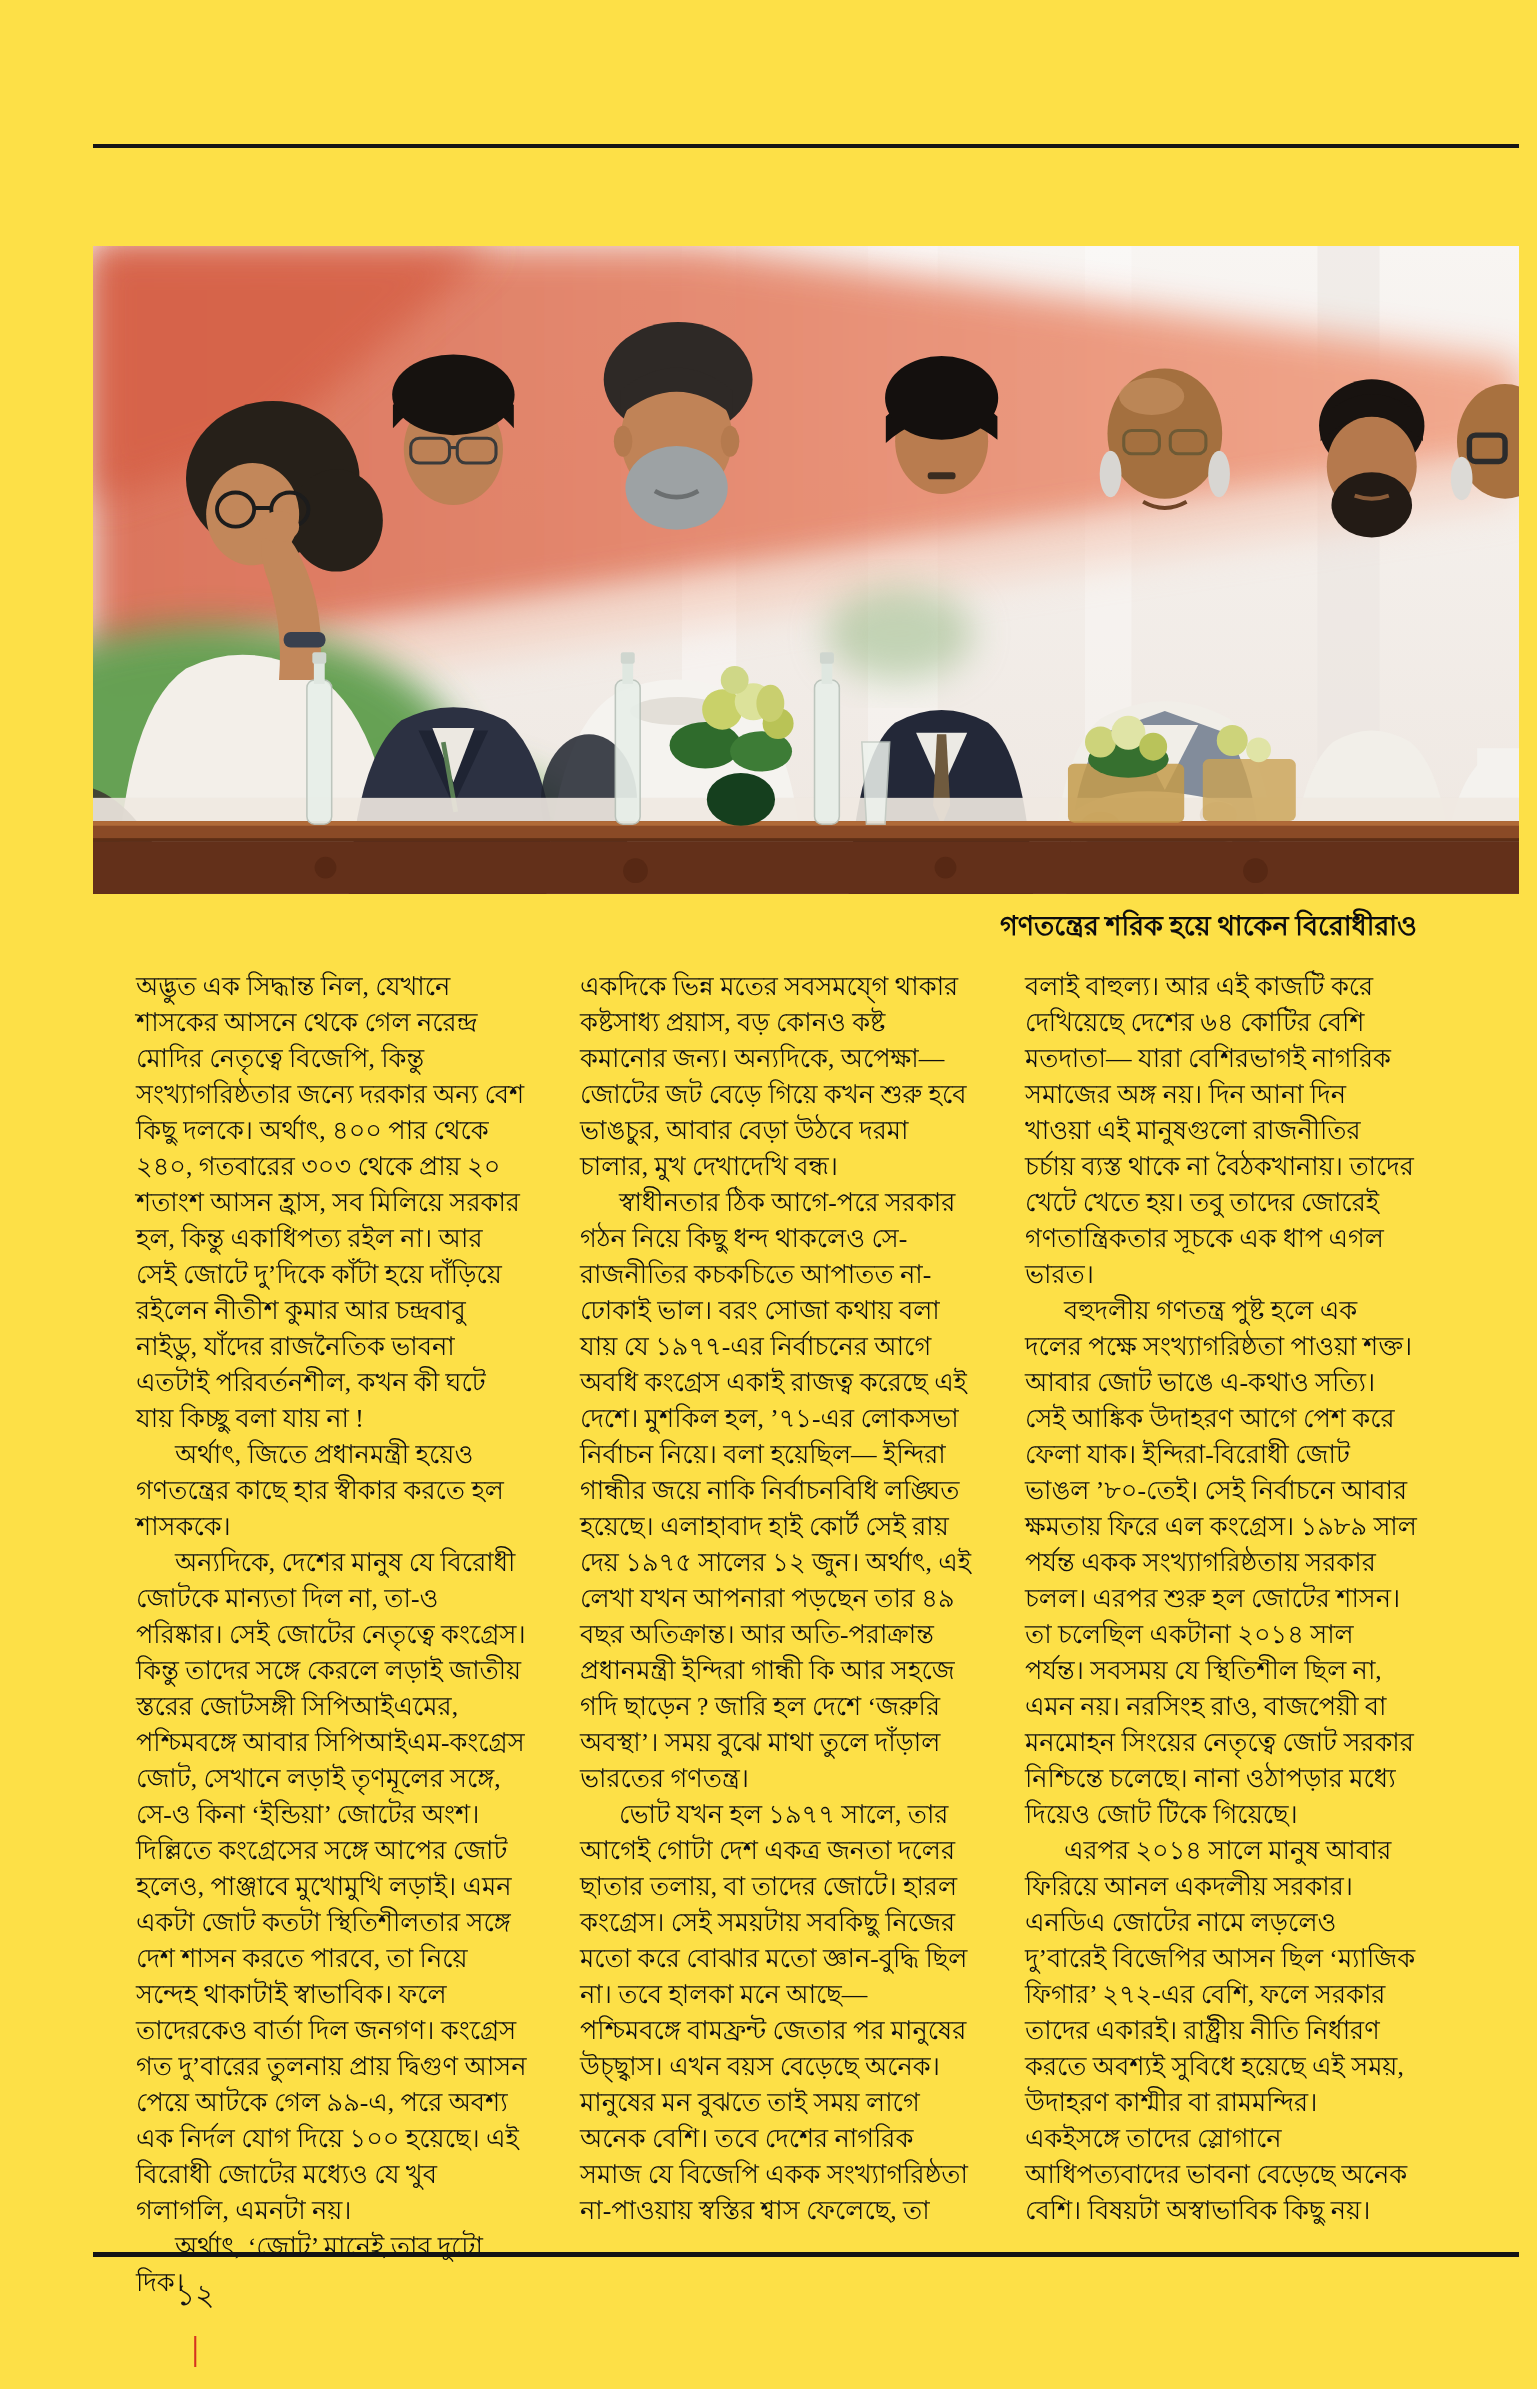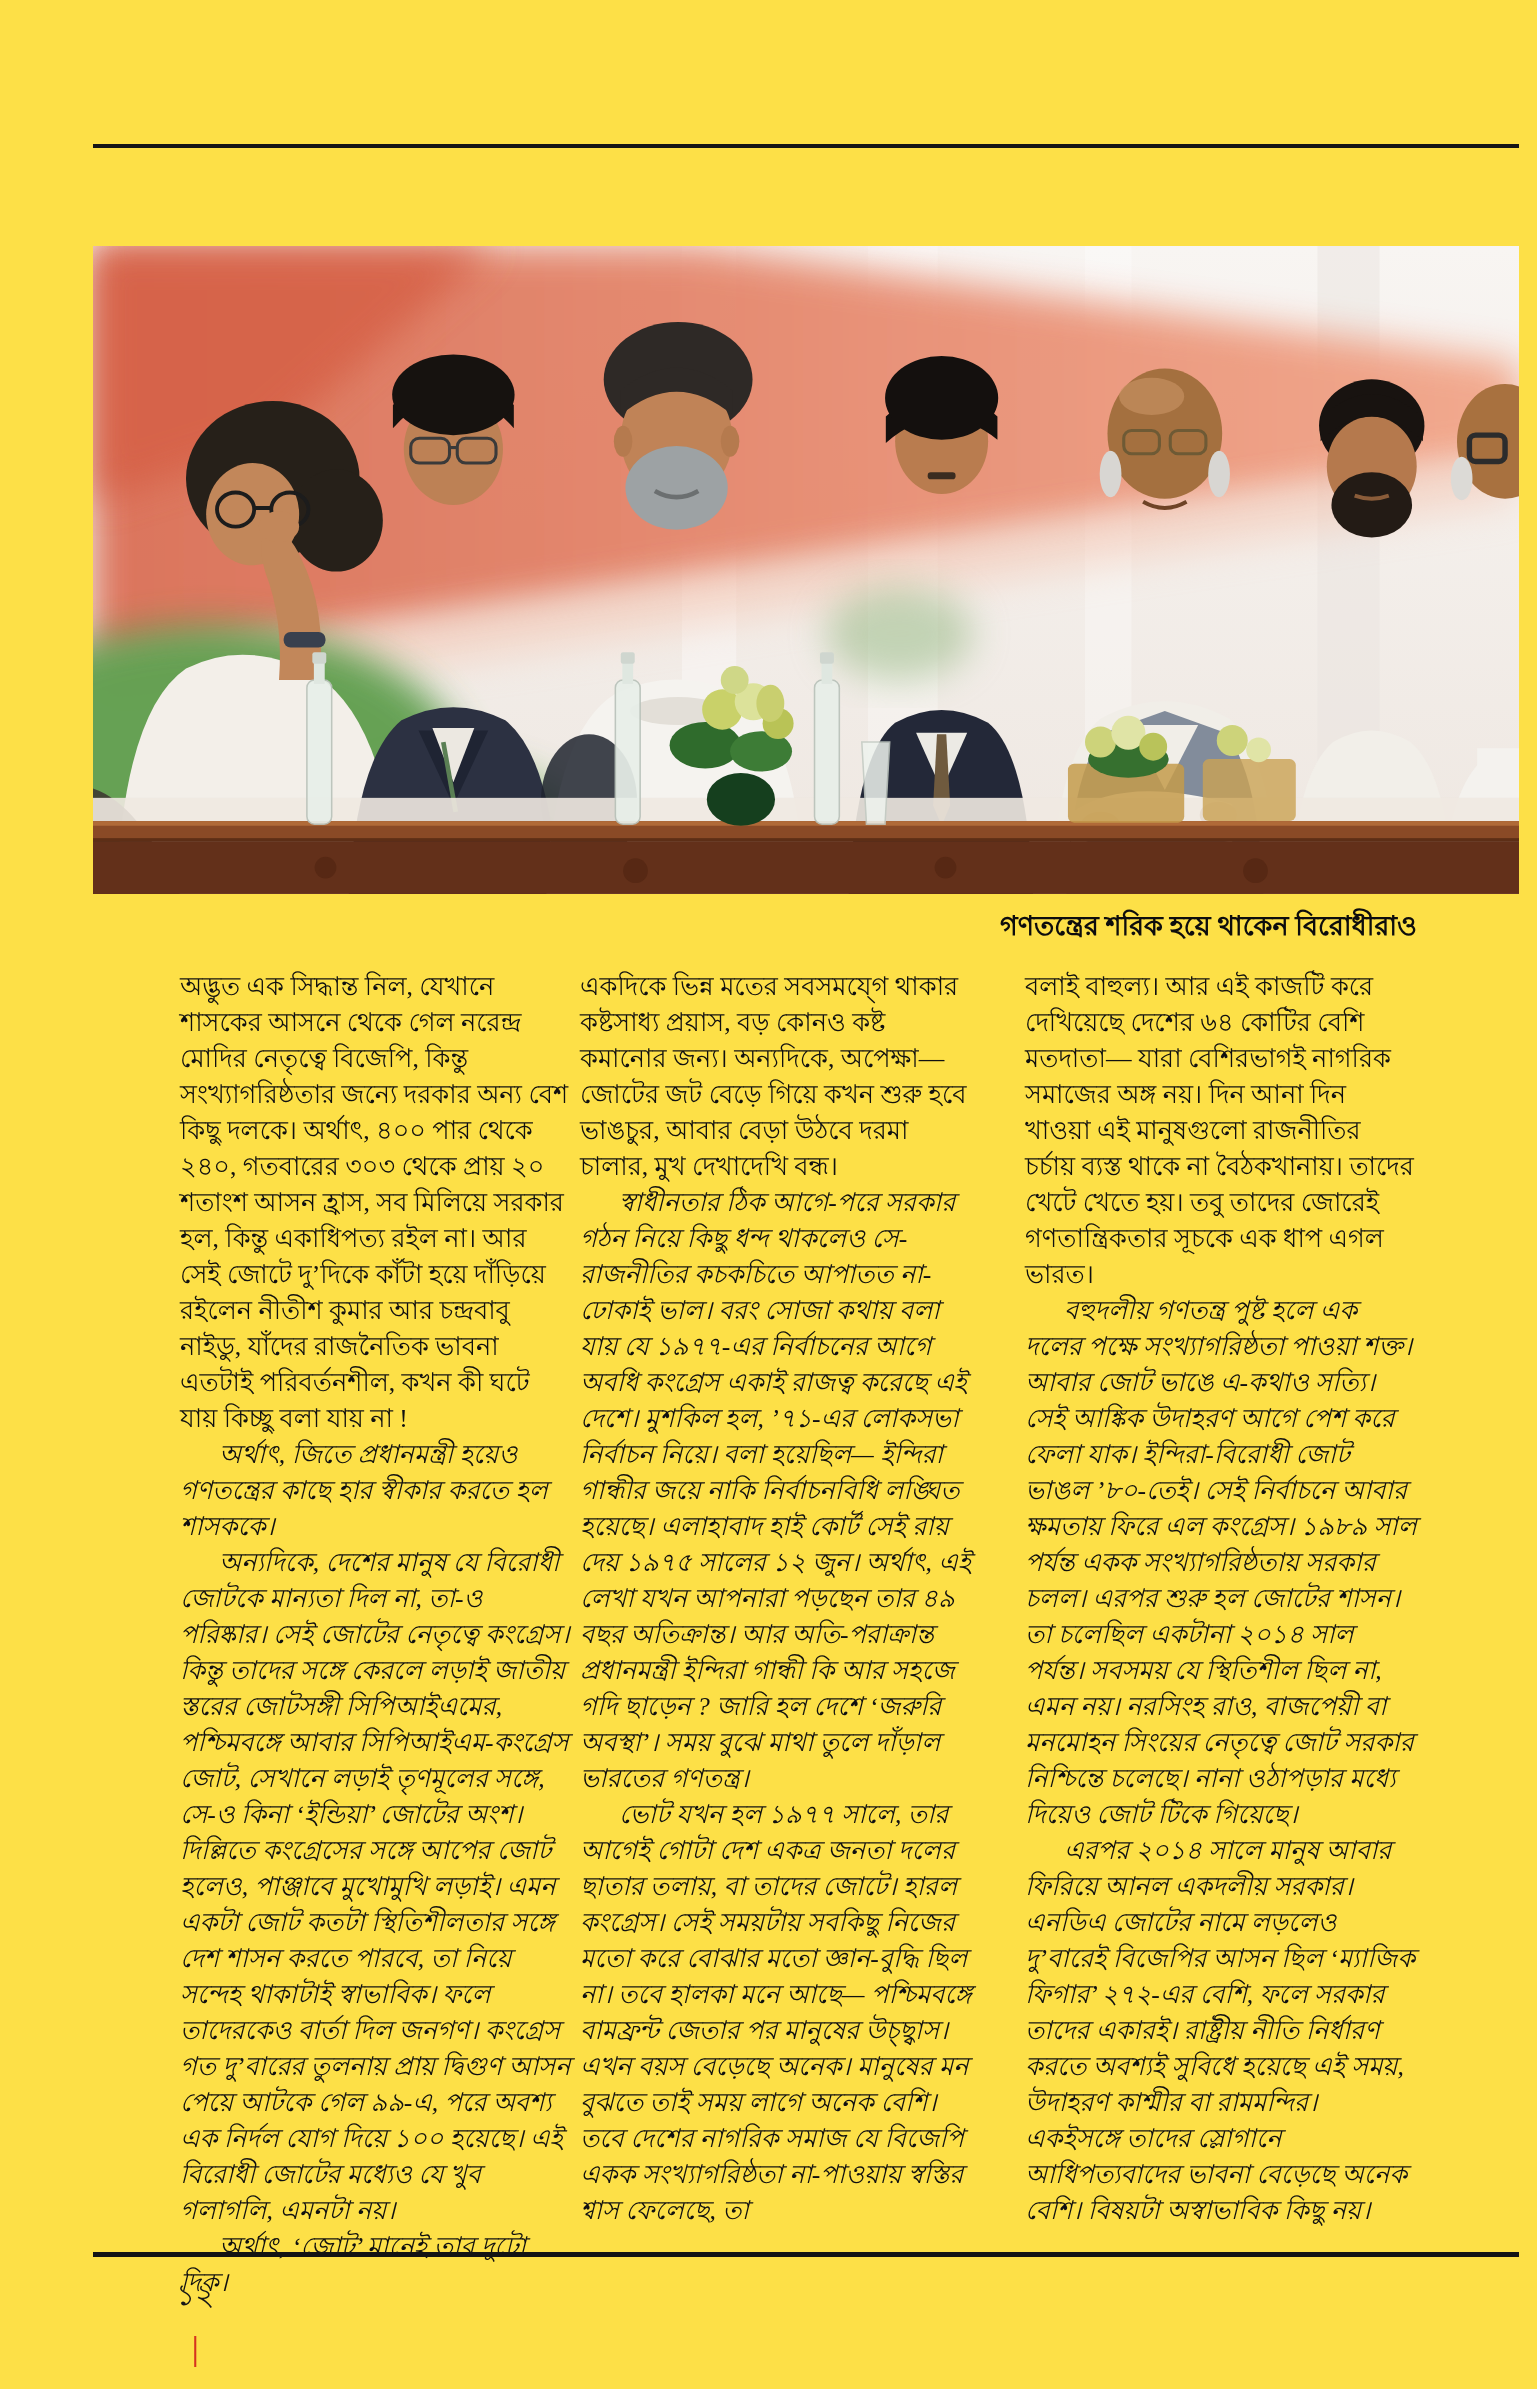--- a/index.html
+++ b/index.html
@@ -18,22 +18,22 @@
   .photo svg{display:block;}
   .caption{
     position:absolute; left:93px; top:905px; width:1324px;
     text-align:right; font-size:27px; font-weight:600; color:#0d0d0d;
   }
   .col{
     position:absolute; top:969px; width:392px;
     font-size:25.6px; line-height:36px; text-align:left; color:#101010;
   }
   .col p{margin:0;}
-  .col p.ind{text-indent:39px;font-style:italic;}
-  .col1{left:136px;margin-left:44px;}
+  .col p.ind{text-indent:39px;}
+  .col1{left:136px;}
   .col2{left:580px;}
   .col3{left:1025px;}
   .footer-rule{
     position:absolute; left:93px; top:2252px; width:1426px; height:4.7px;
     background:#141414;
   }
   .footer{
     position:absolute; left:134px; top:2272px;
     font-size:29.5px; color:#161616; display:flex; align-items:center; gap:12.4px;flex-direction:column;
   }

